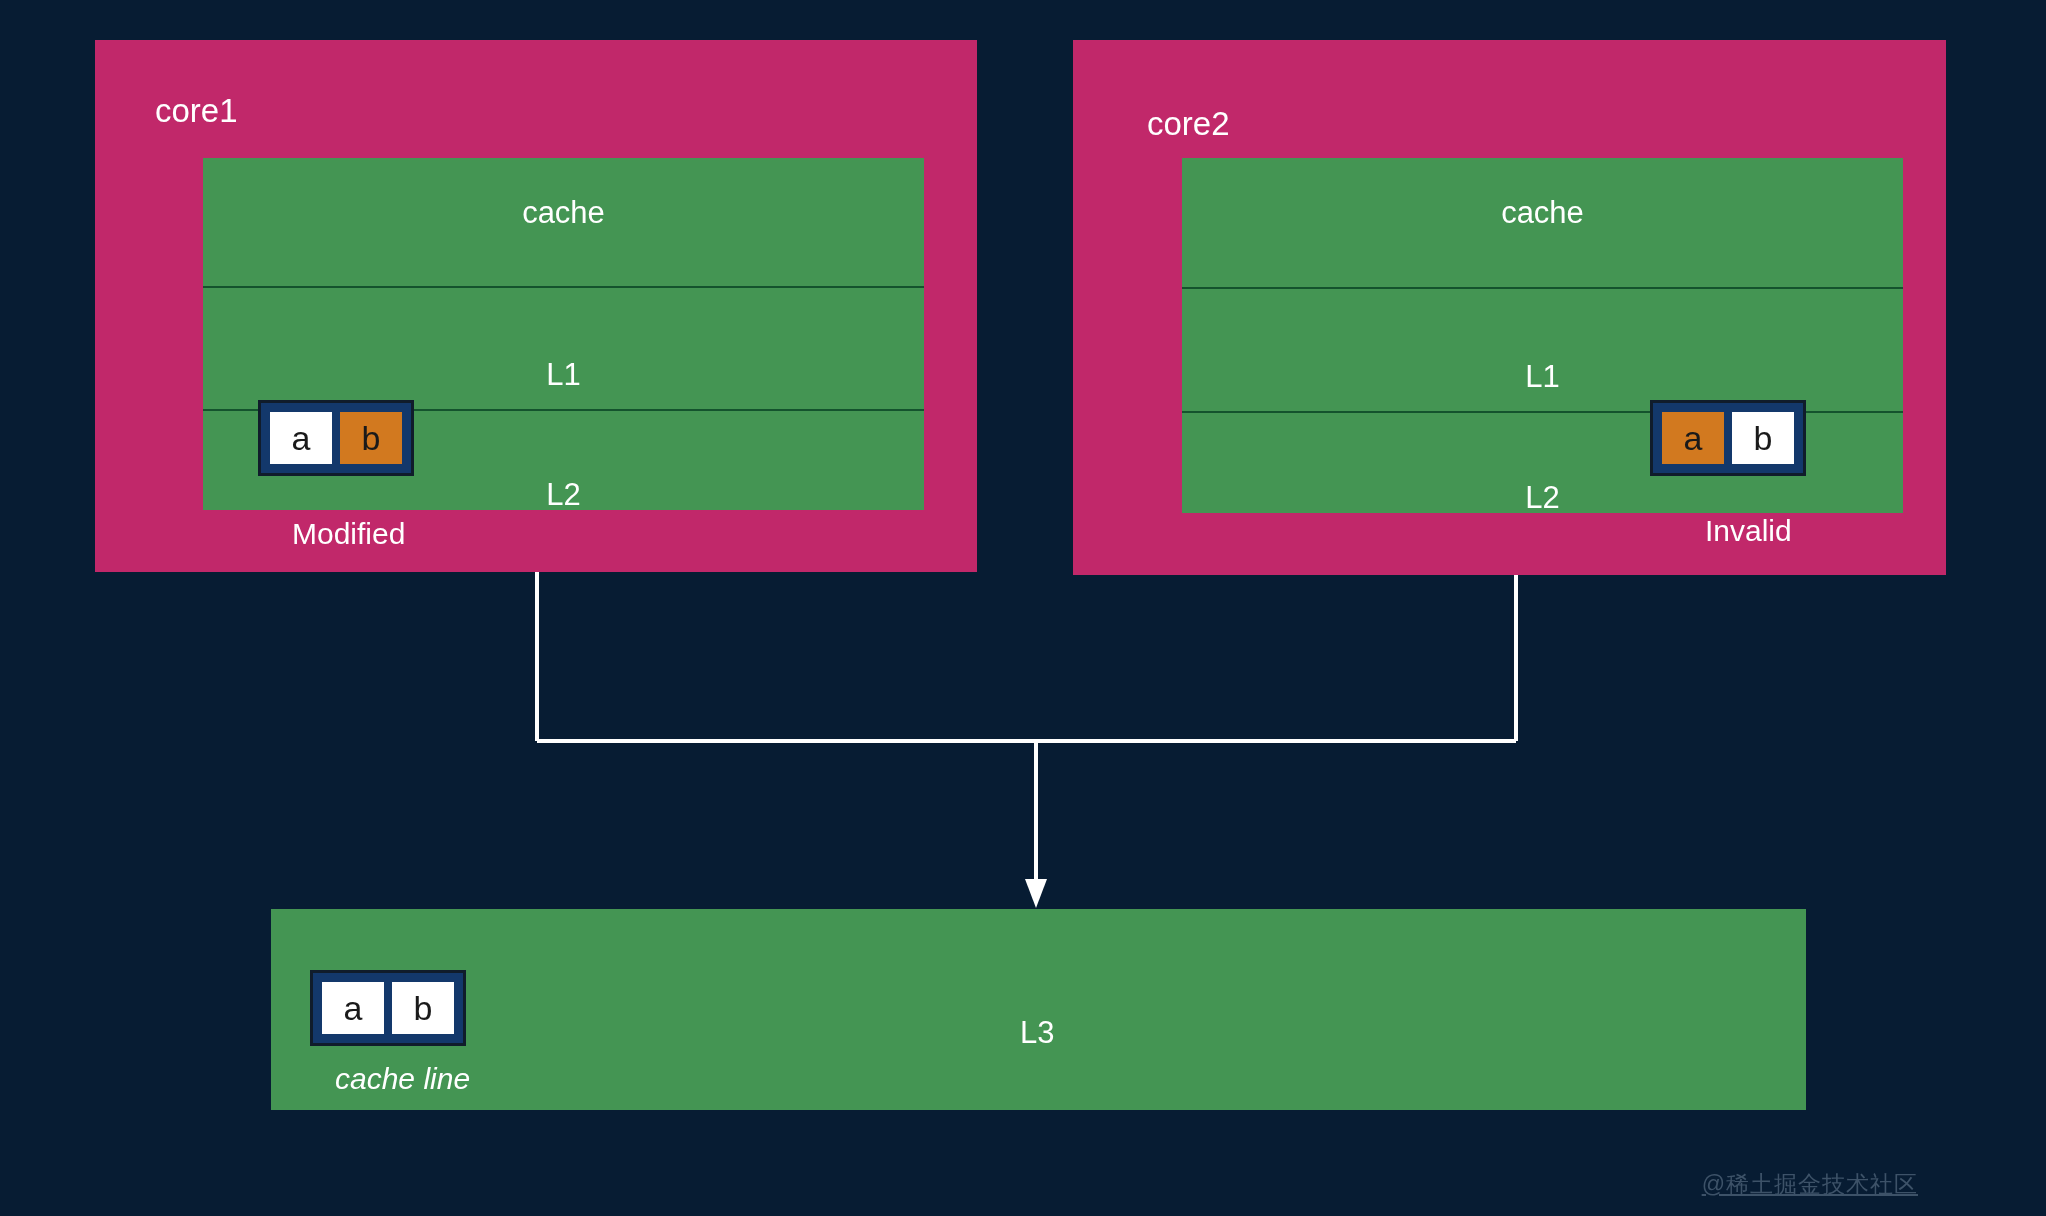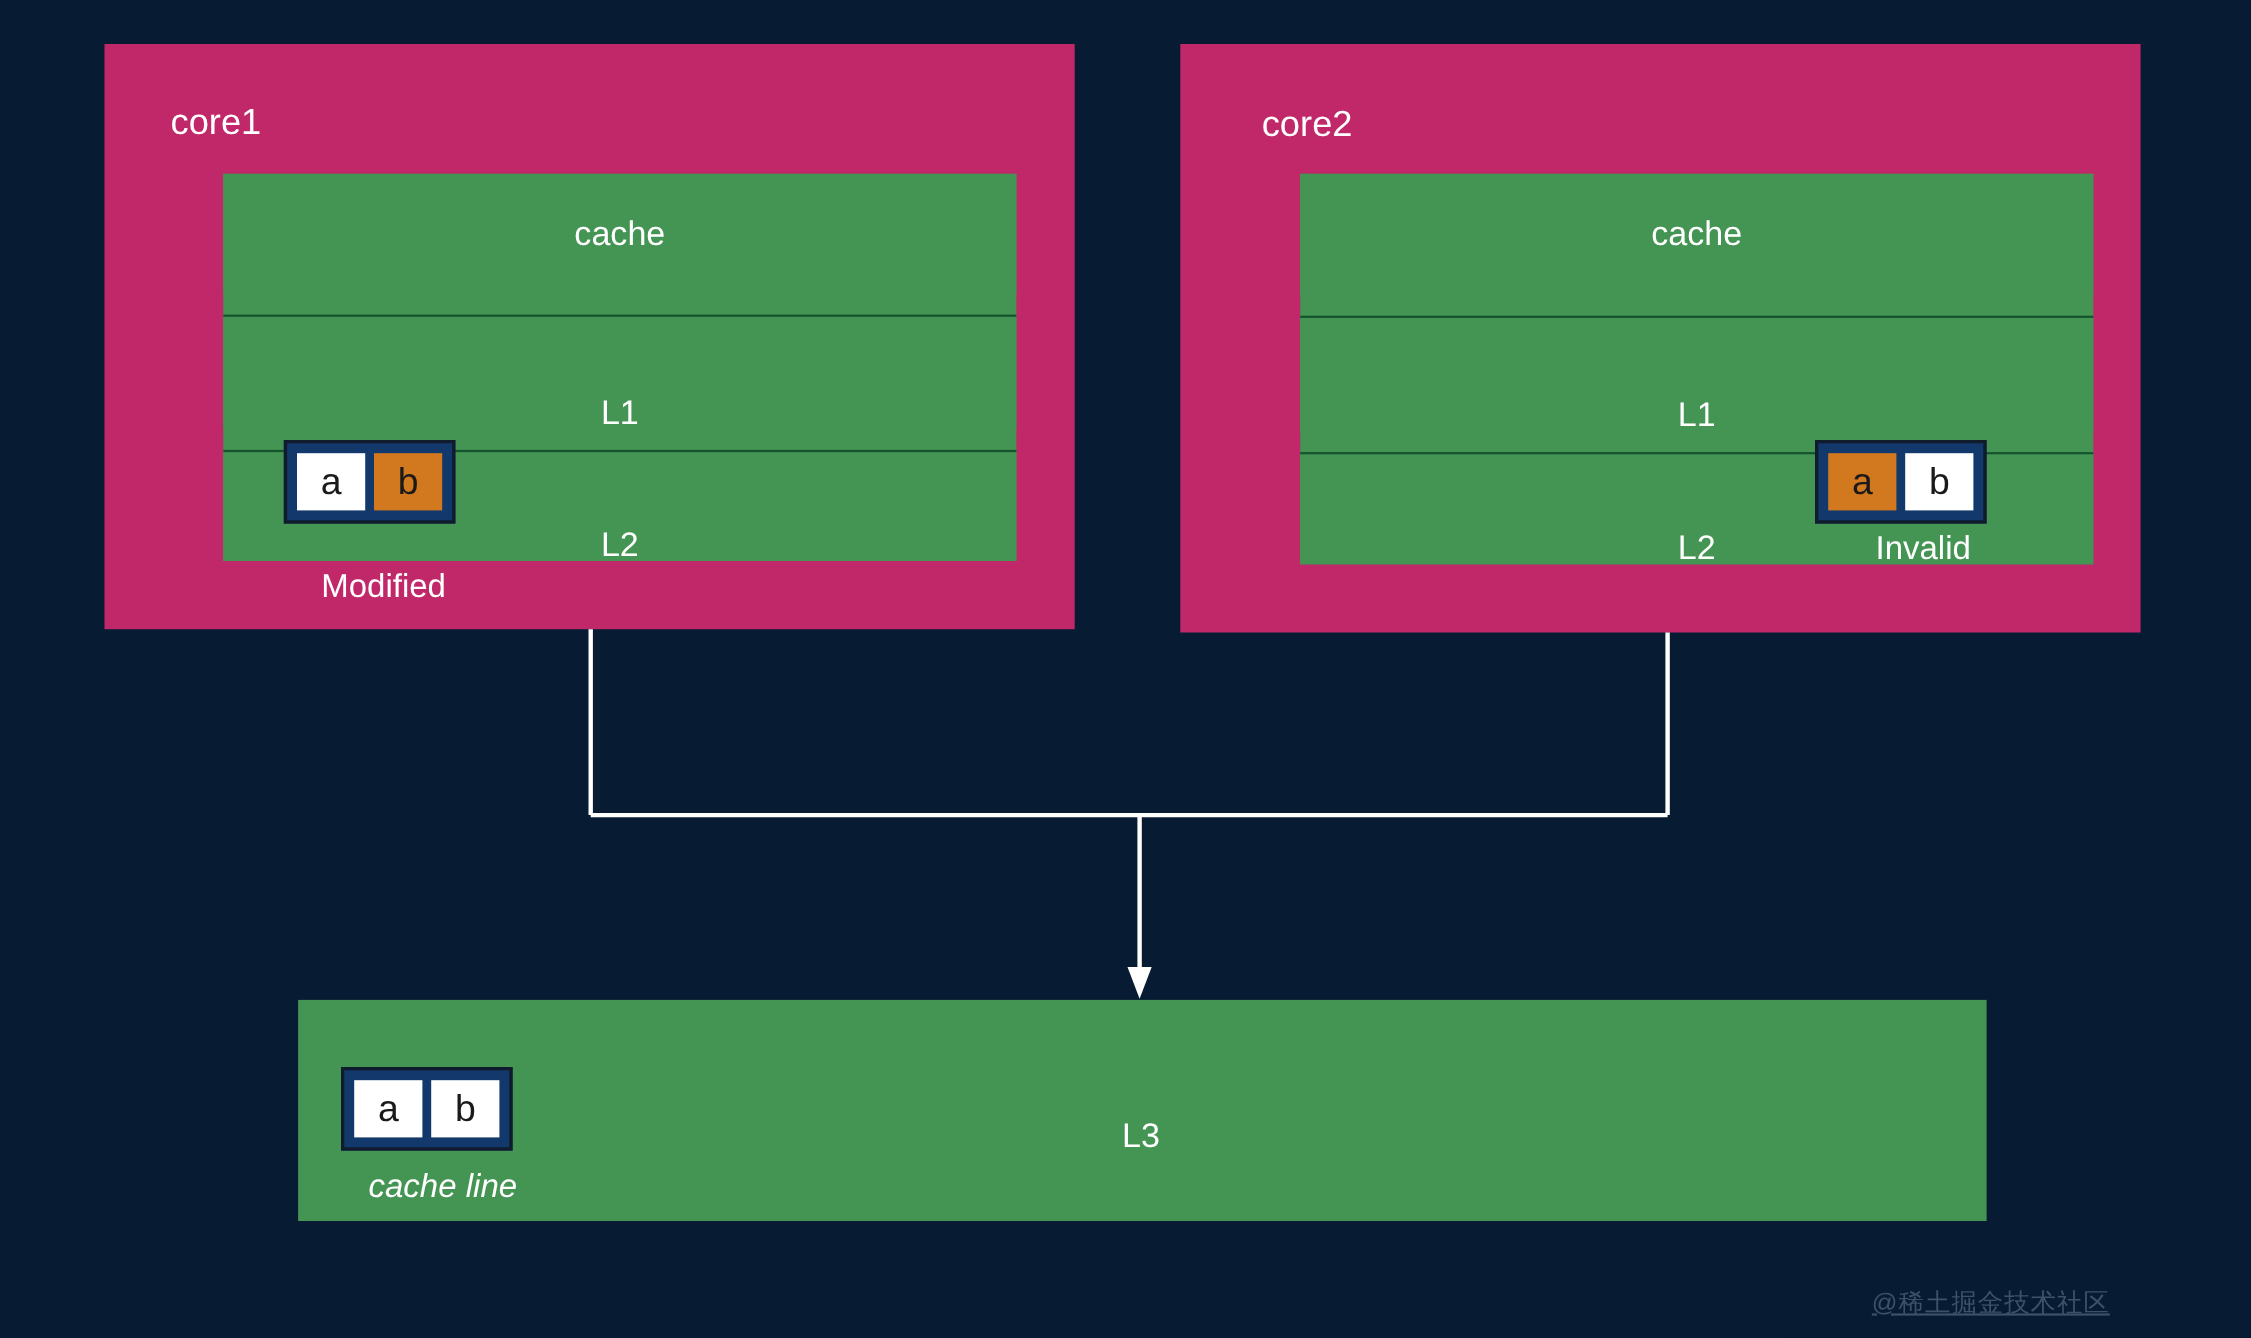--- a/index.html
+++ b/index.html
@@ -142,40 +142,40 @@
   </div>
 
   <div class="cacheline" style="left:258px; top:400px;">
     <div class="cell white">a</div>
     <div class="cell orange">b</div>
   </div>
 
   <div class="caption" style="left:292px; top:519px;">Modified</div>
 
   <div class="core-box" style="left:1073px; top:40px; width:884px; height:535px;"></div>
-  <div class="core-title" style="left:1147px; top:96px;">core2</div>
+  <div class="core-title" style="left:1147px; top:107px;">core2</div>
 
   <div class="cache-stack" style="left:1182px; top:158px; width:721px; height:355px;">
     <div class="cache-row" style="height:123px;">
       <span class="cache-row-label">cache</span>
     </div>
     <div class="cache-row" style="height:118px;">
       <span class="cache-row-label">L1</span>
     </div>
     <div class="cache-row" style="height:114px;">
       <span class="cache-row-label">L2</span>
     </div>
   </div>
 
   <div class="cacheline" style="left:1650px; top:400px;">
     <div class="cell orange">a</div>
     <div class="cell white">b</div>
   </div>
 
-  <div class="caption" style="left:1705px; top:484px;">Invalid</div>
+  <div class="caption" style="left:1705px; top:516px;">Invalid</div>
 
   <svg id="connectors" viewBox="0 0 2046 1216">
 
     <path d="M537,572 L537,741" stroke="#ffffff" stroke-width="4" fill="none"></path>
 
     <path d="M1516,575 L1516,741" stroke="#ffffff" stroke-width="4" fill="none"></path>
 
     <path d="M537,741 L1516,741" stroke="#ffffff" stroke-width="4" fill="none"></path>
 
     <path d="M1036,741 L1036,890" stroke="#ffffff" stroke-width="4" fill="none"></path>

